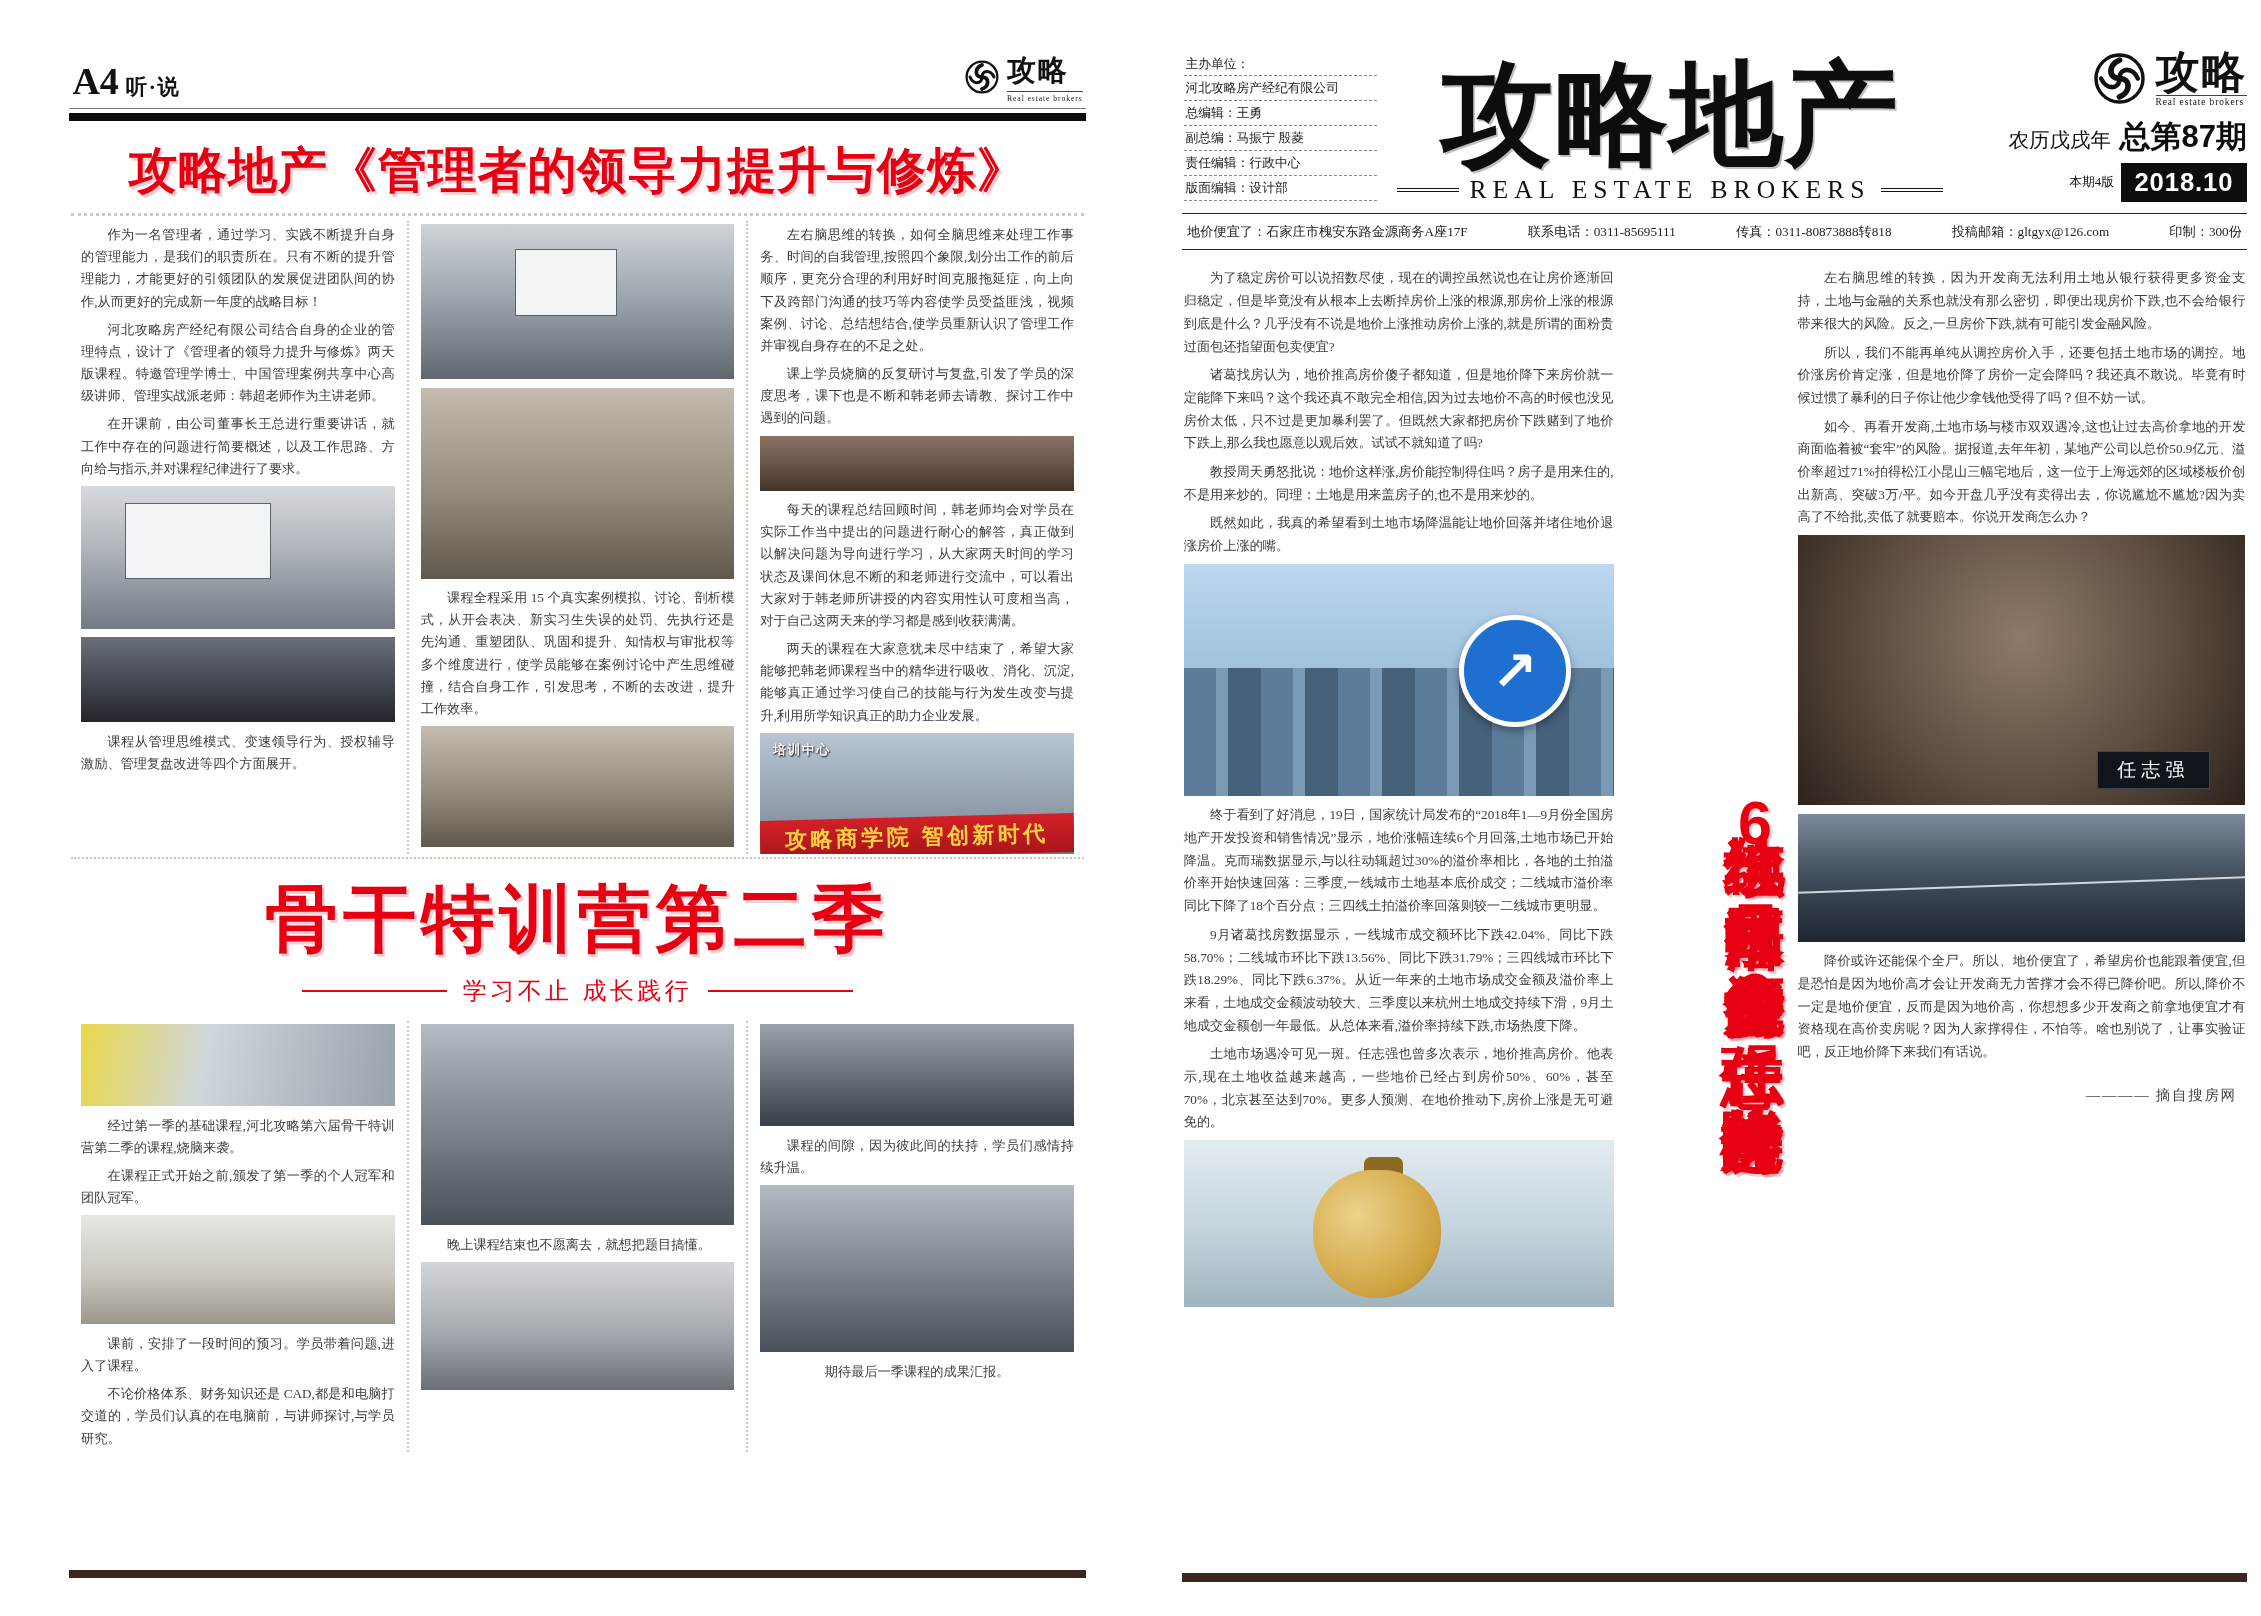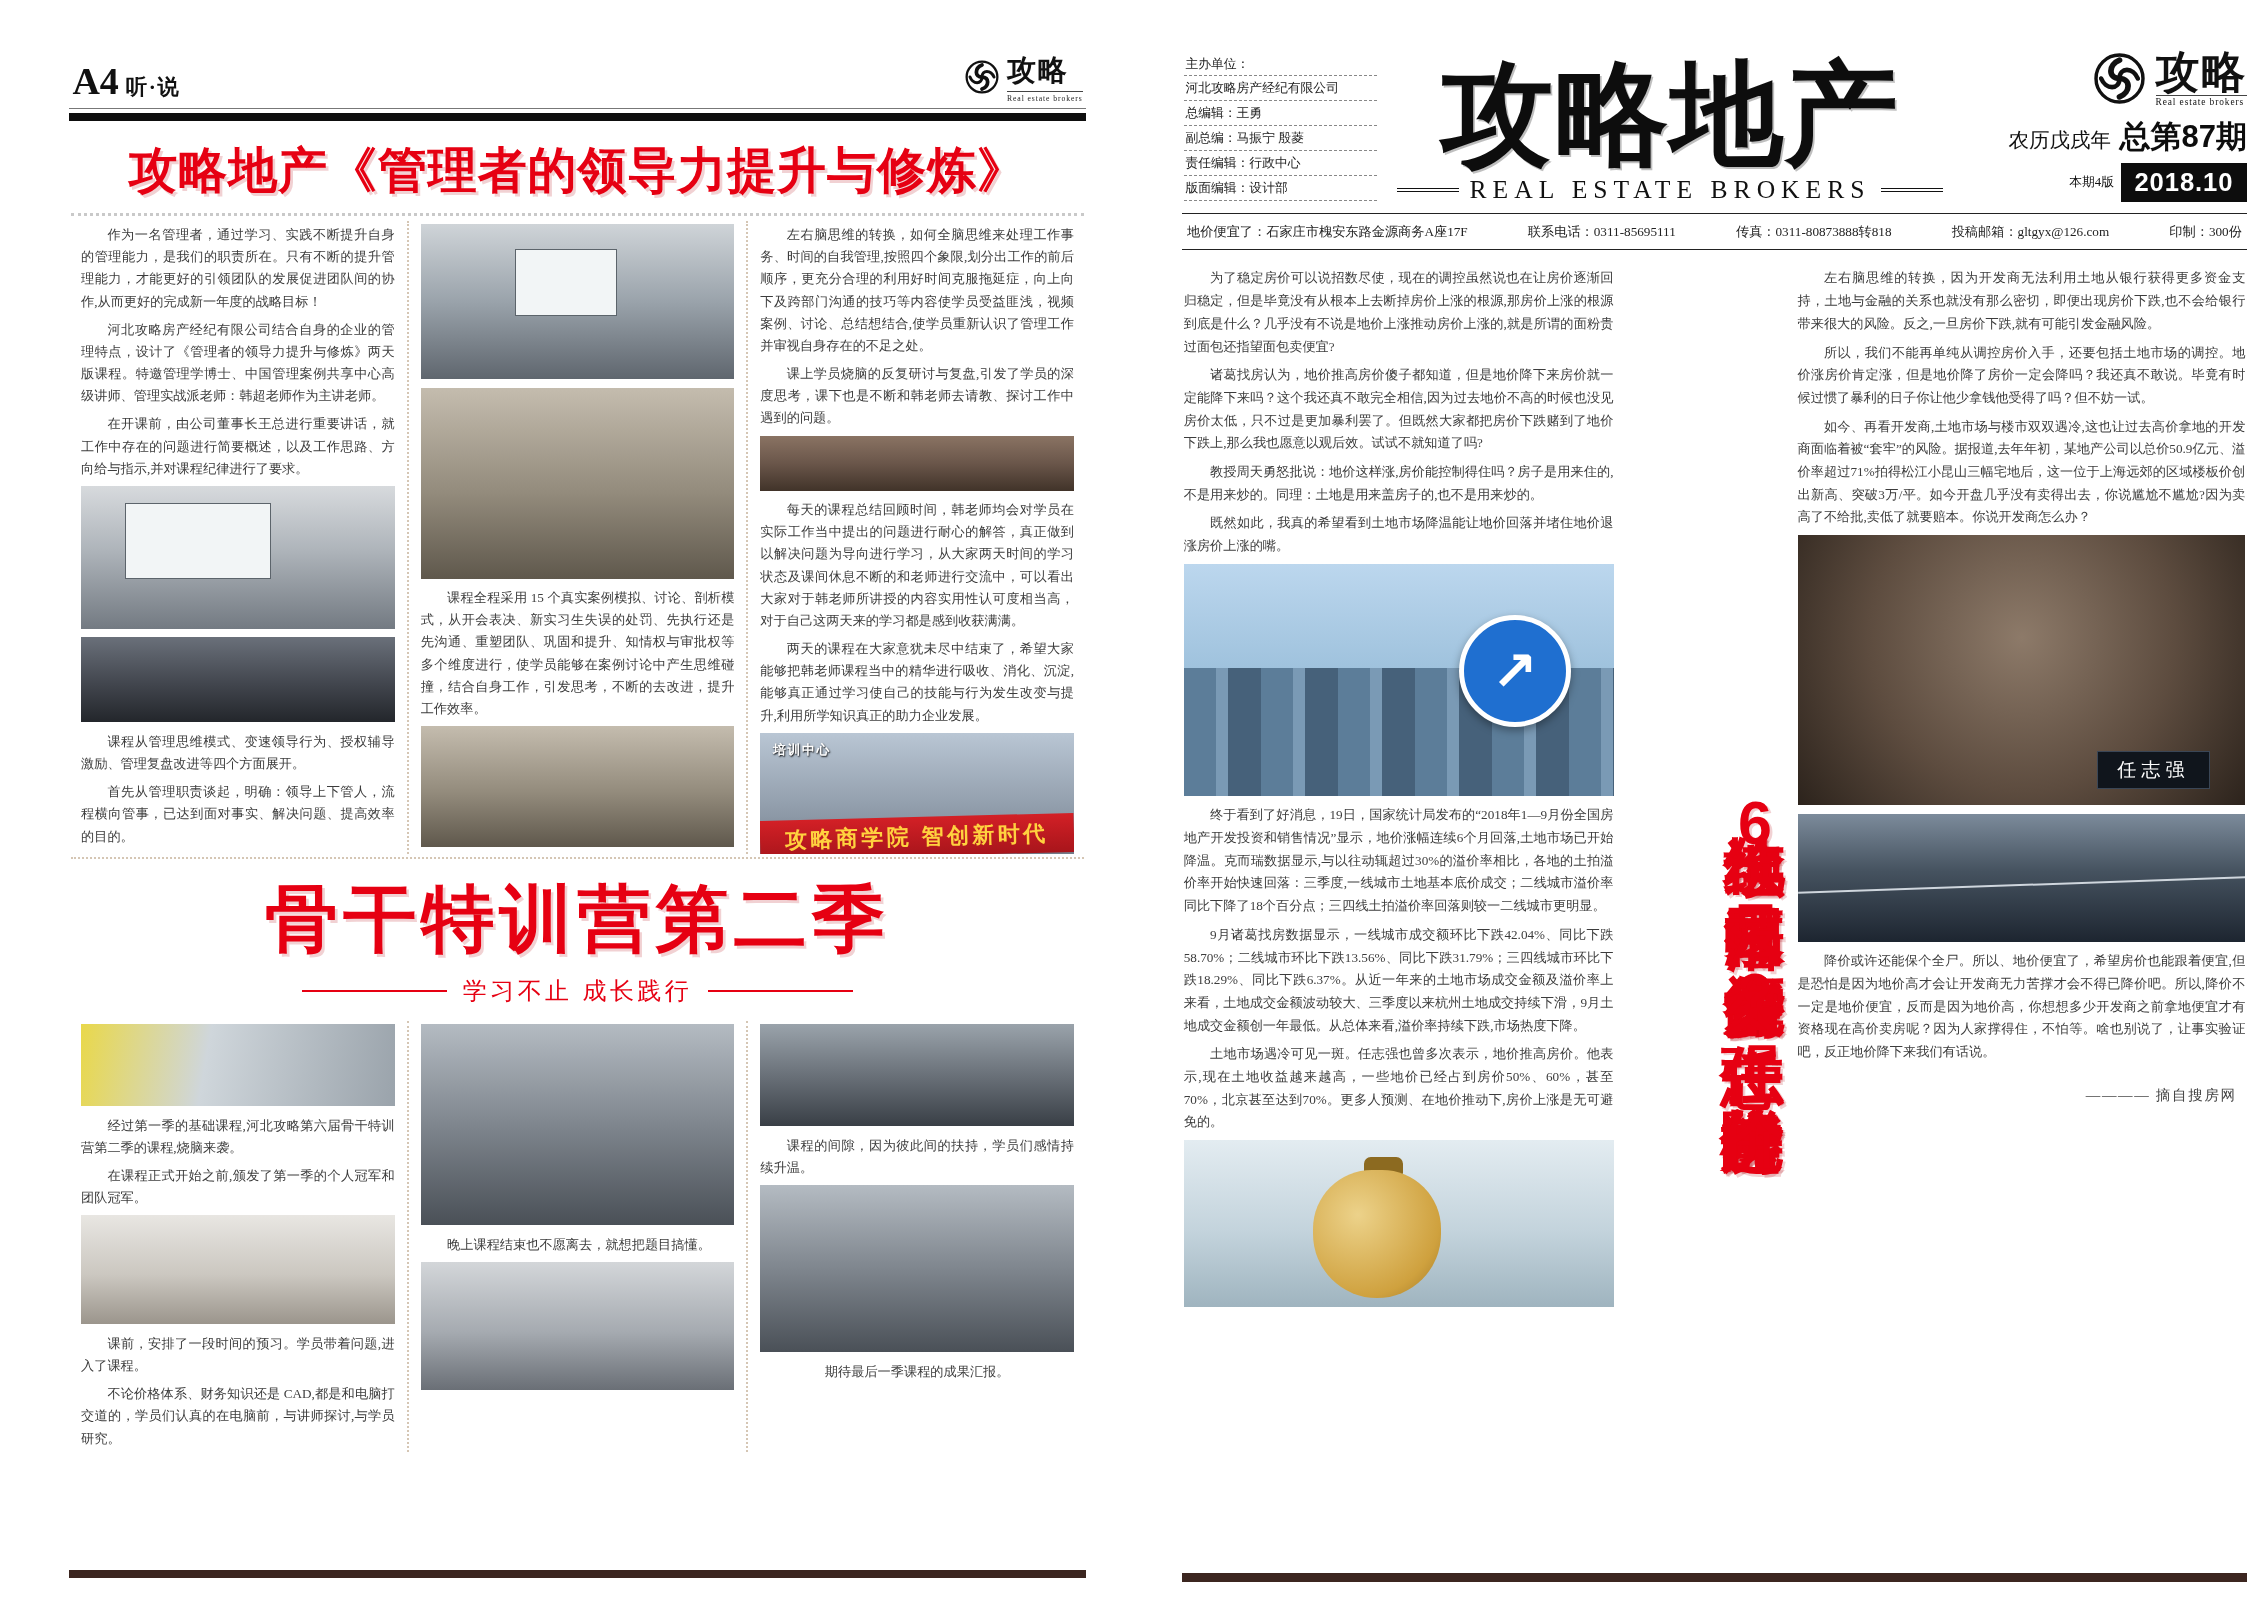--- a/index.html
+++ b/index.html
@@ -163,21 +163,20 @@
   <div class="cols a1">
     <div class="col">
       <p class="para">作为一名管理者，通过学习、实践不断提升自身的管理能力，是我们的职责所在。只有不断的提升管理能力，才能更好的引领团队的发展促进团队间的协作,从而更好的完成新一年度的战略目标！</p>
       <p class="para">河北攻略房产经纪有限公司结合自身的企业的管理特点，设计了《管理者的领导力提升与修炼》两天版课程。特邀管理学博士、中国管理案例共享中心高级讲师、管理实战派老师：韩超老师作为主讲老师。</p>
       <p class="para">在开课前，由公司董事长王总进行重要讲话，就工作中存在的问题进行简要概述，以及工作思路、方向给与指示,并对课程纪律进行了要求。</p>
       <div class="ph ph-room" style="height:143px;">
         <div class="screen" style="left:14%;top:12%;width:46%;height:52%;"></div>
       </div>
       <div class="ph ph-audience" style="height:85px;"></div>
       <p class="para">课程从管理思维模式、变速领导行为、授权辅导激励、管理复盘改进等四个方面展开。</p>
-      <p class="para">首先从管理职责谈起，明确：领导上下管人，流程横向管事，已达到面对事实、解决问题、提高效率的目的。</p>
     </div>
     <div class="col">
       <div class="ph ph-class" style="height:155px;margin-top:0;">
         <div class="screen" style="left:30%;top:16%;width:32%;height:42%;"></div>
       </div>
       <div class="ph ph-tables" style="height:191px;"></div>
       <p class="para">课程全程采用 15 个真实案例模拟、讨论、剖析模式，从开会表决、新实习生失误的处罚、先执行还是先沟通、重塑团队、巩固和提升、知情权与审批权等多个维度进行，使学员能够在案例讨论中产生思维碰撞，结合自身工作，引发思考，不断的去改进，提升工作效率。</p>
       <div class="ph ph-tables" style="height:121px;"></div>
     </div>
     <div class="col">

